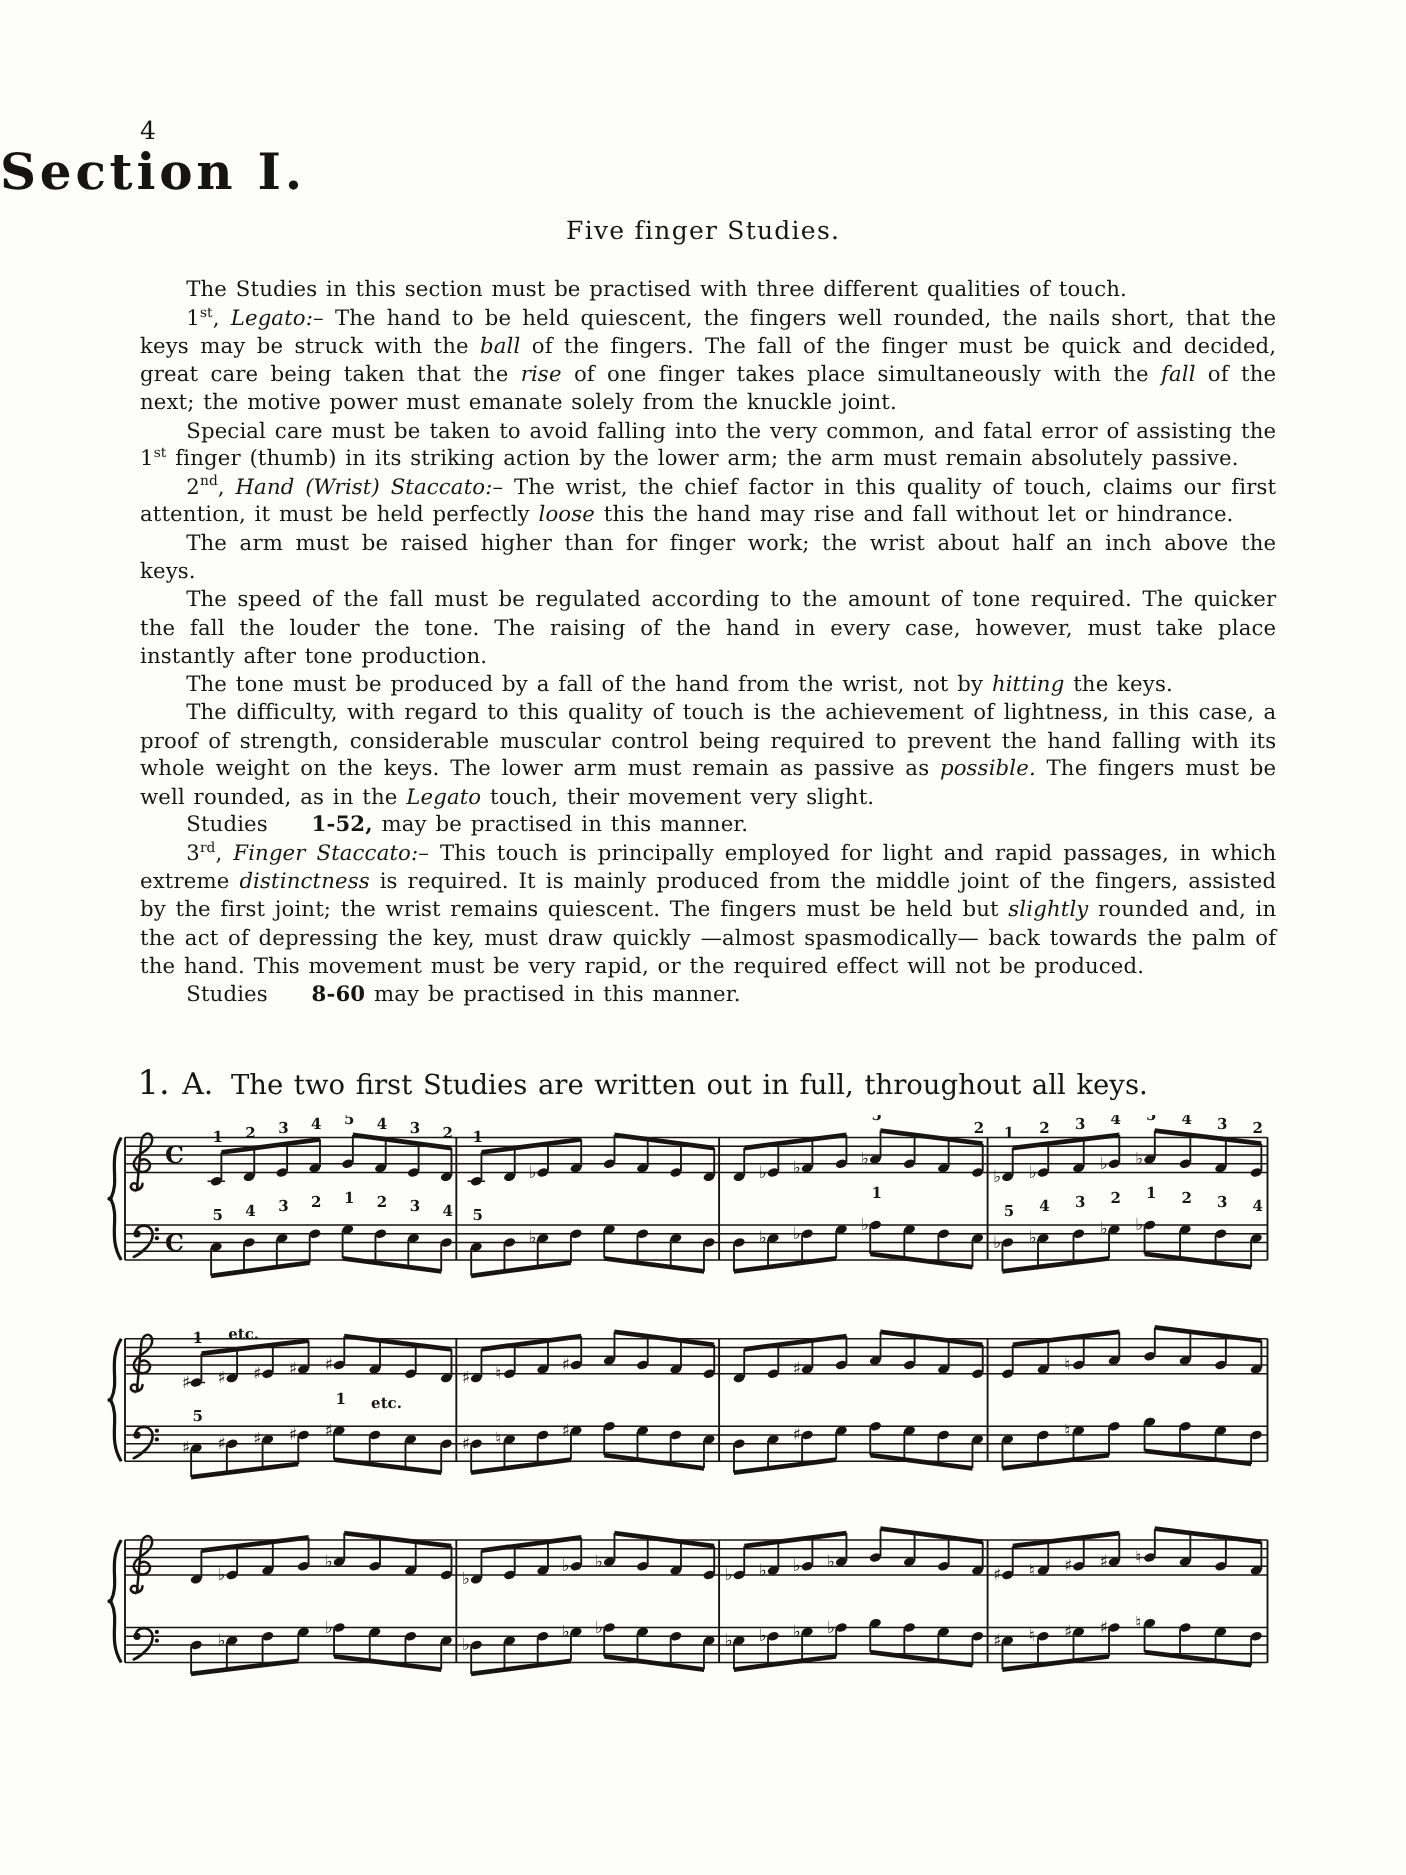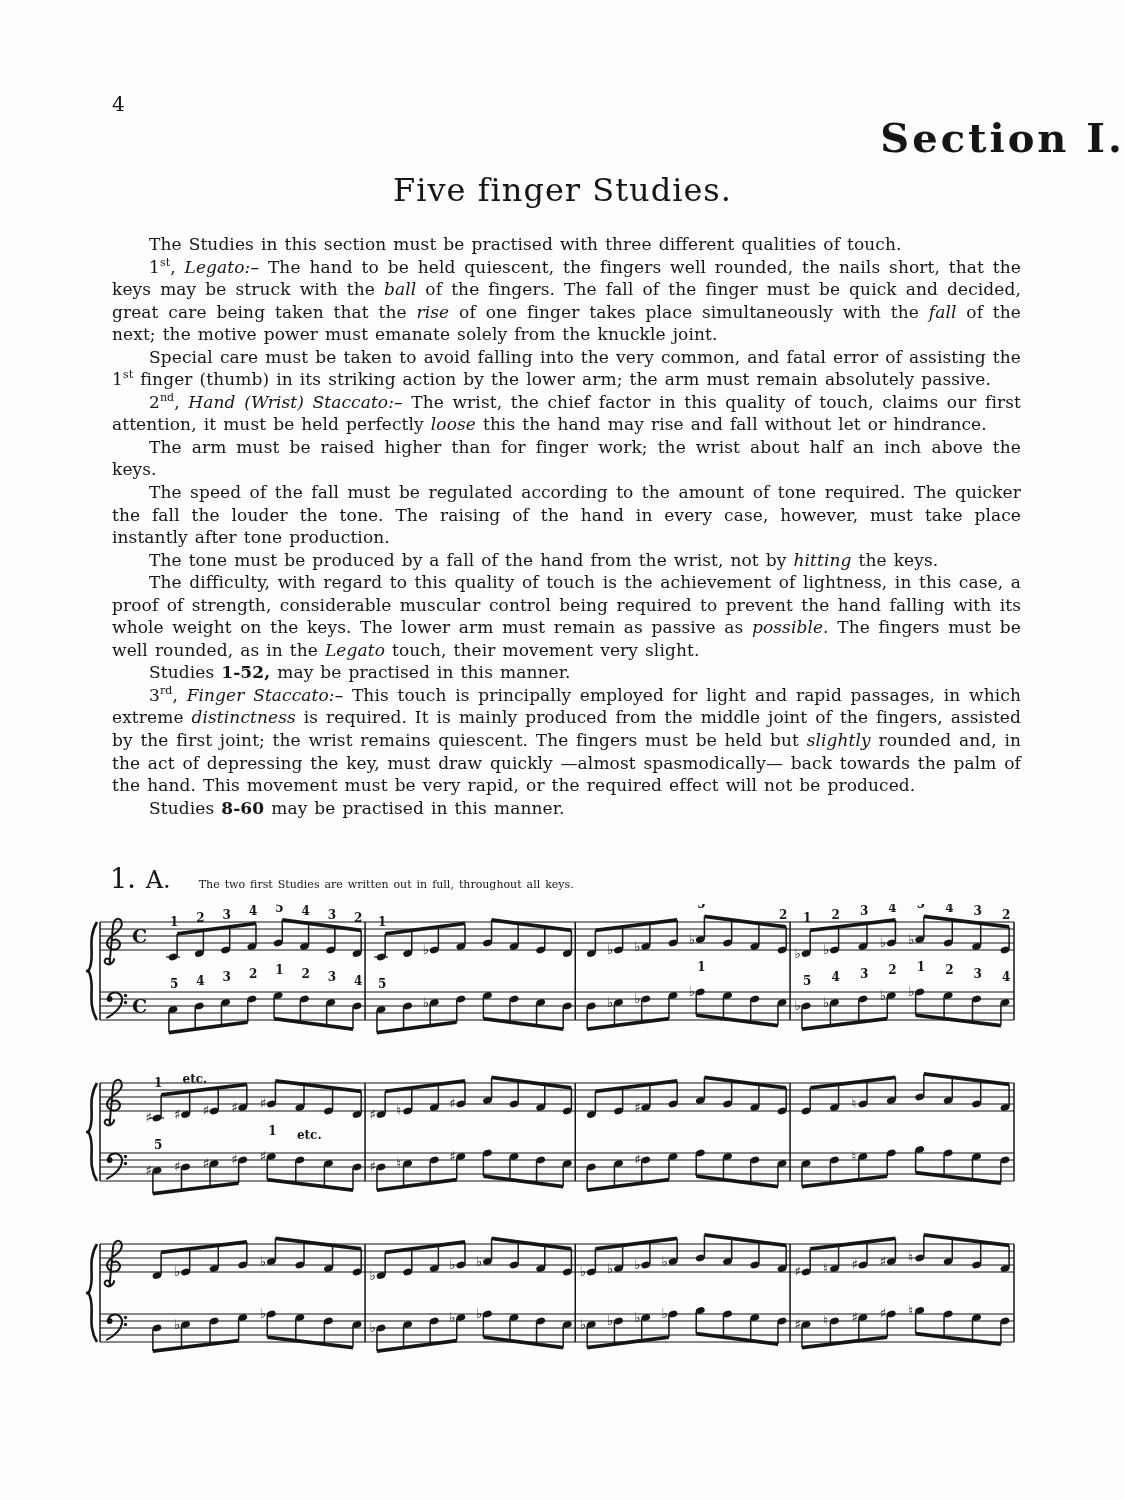--- a/index.html
+++ b/index.html
@@ -4,40 +4,40 @@
 <style>
   html,body{margin:0;padding:0;background:#e8e8e6;}
   .page{
     position:relative;width:1125px;height:1500px;margin:0 auto;
     background:#fdfdfc;color:#161514;
     font-family:"DejaVu Serif", serif;
     overflow:hidden;
   }
   .page-number{position:absolute;top:92px;left:112px;font-size:20px;}
   .title{
-    margin:118px 0 0 0;text-align:right;
+    margin:118px 0 0 0;text-align:left;
     font-size:40px;font-weight:bold;letter-spacing:3px;line-height:1;
   }
   .subtitle{
     margin:16px 0 0 0;text-align:center;
-    font-size:32px;font-weight:normal;letter-spacing:1px;line-height:1;
+    font-size:20px;font-weight:normal;letter-spacing:1px;line-height:1;
   }
   .text-block{
     margin:27px 104px 0 112px;
     font-size:17px;line-height:22.55px;letter-spacing:.1px;word-spacing:1.5px;
     text-align:justify;
   }
   .para{margin:0;text-indent:37px;}
   .it{font-style:italic;}
-  .bd{font-weight:bold;}
+  .bd{font-weight:bold;margin-left:28px;}
   sup{font-size:11px;line-height:0;}
   .study-heading{margin:44px 0 0 110px;white-space:nowrap;}
   .study-number{font-size:27px;}
   .study-letter{font-size:24px;margin-left:10px;}
-  .study-caption{font-size:11px;margin-left:28px;word-spacing:1.5px;}
+  .study-caption{font-size:22px;margin-left:14px;word-spacing:1.5px;}
   .music{margin:10px 0 0 86px;}
   .system{margin:0 0 9px 0;line-height:0;}
   svg text{user-select:none;}
 </style>
 </head>
 <body>
 
 <div class="page">
   <div class="page-number">4</div>
   <h1 class="title">Section I.</h1>

